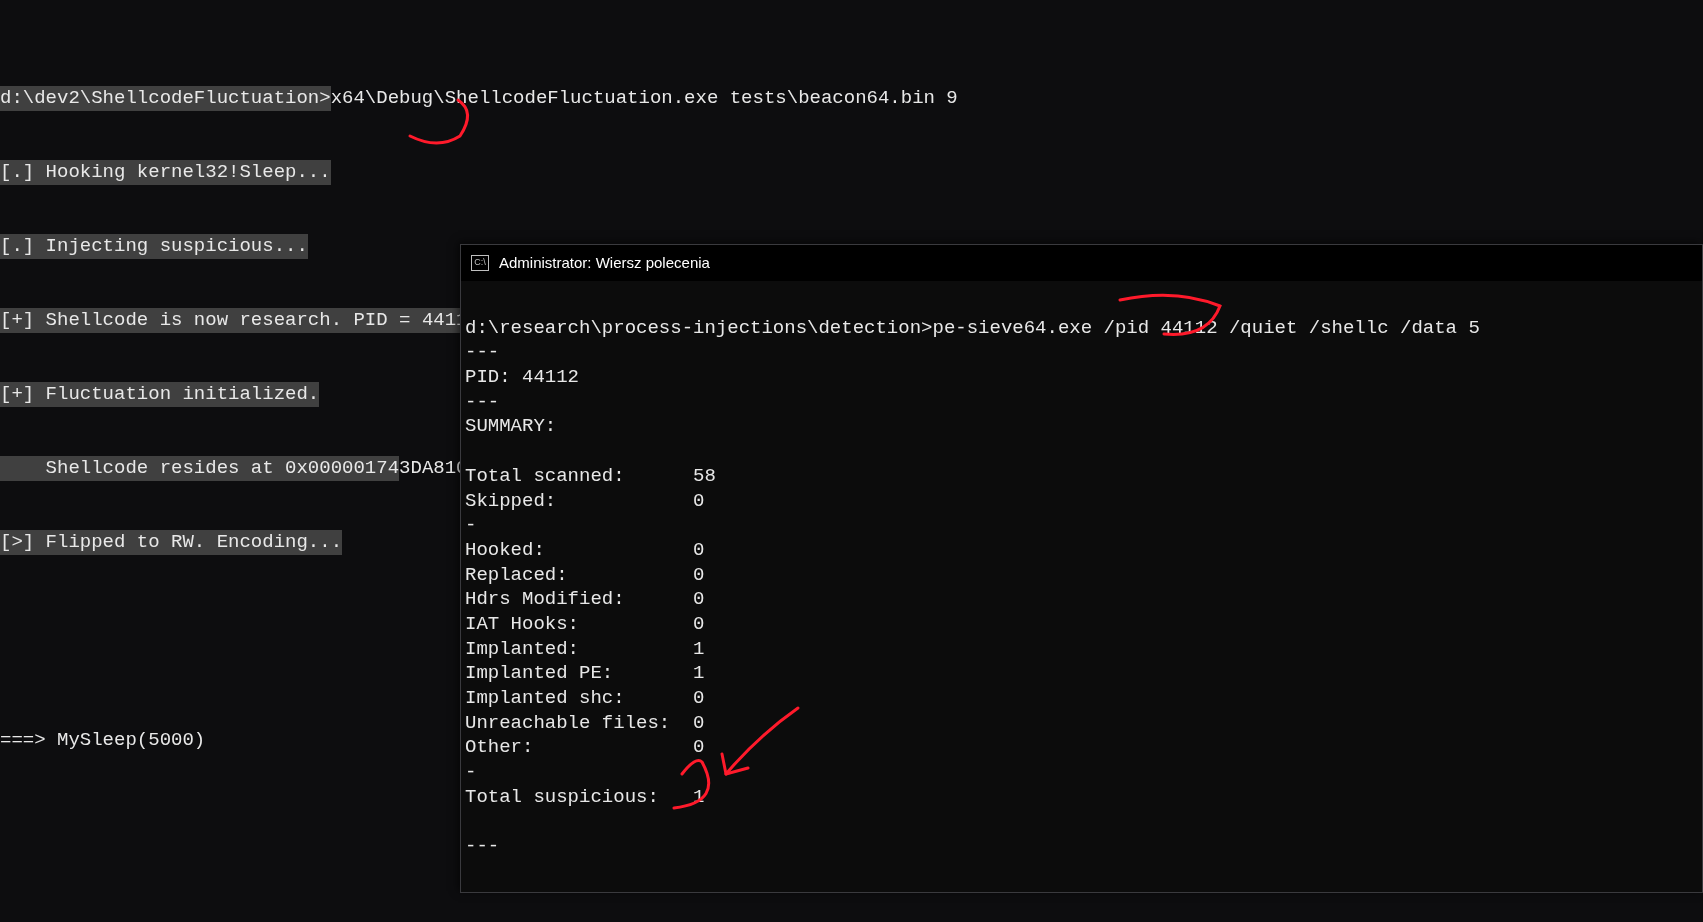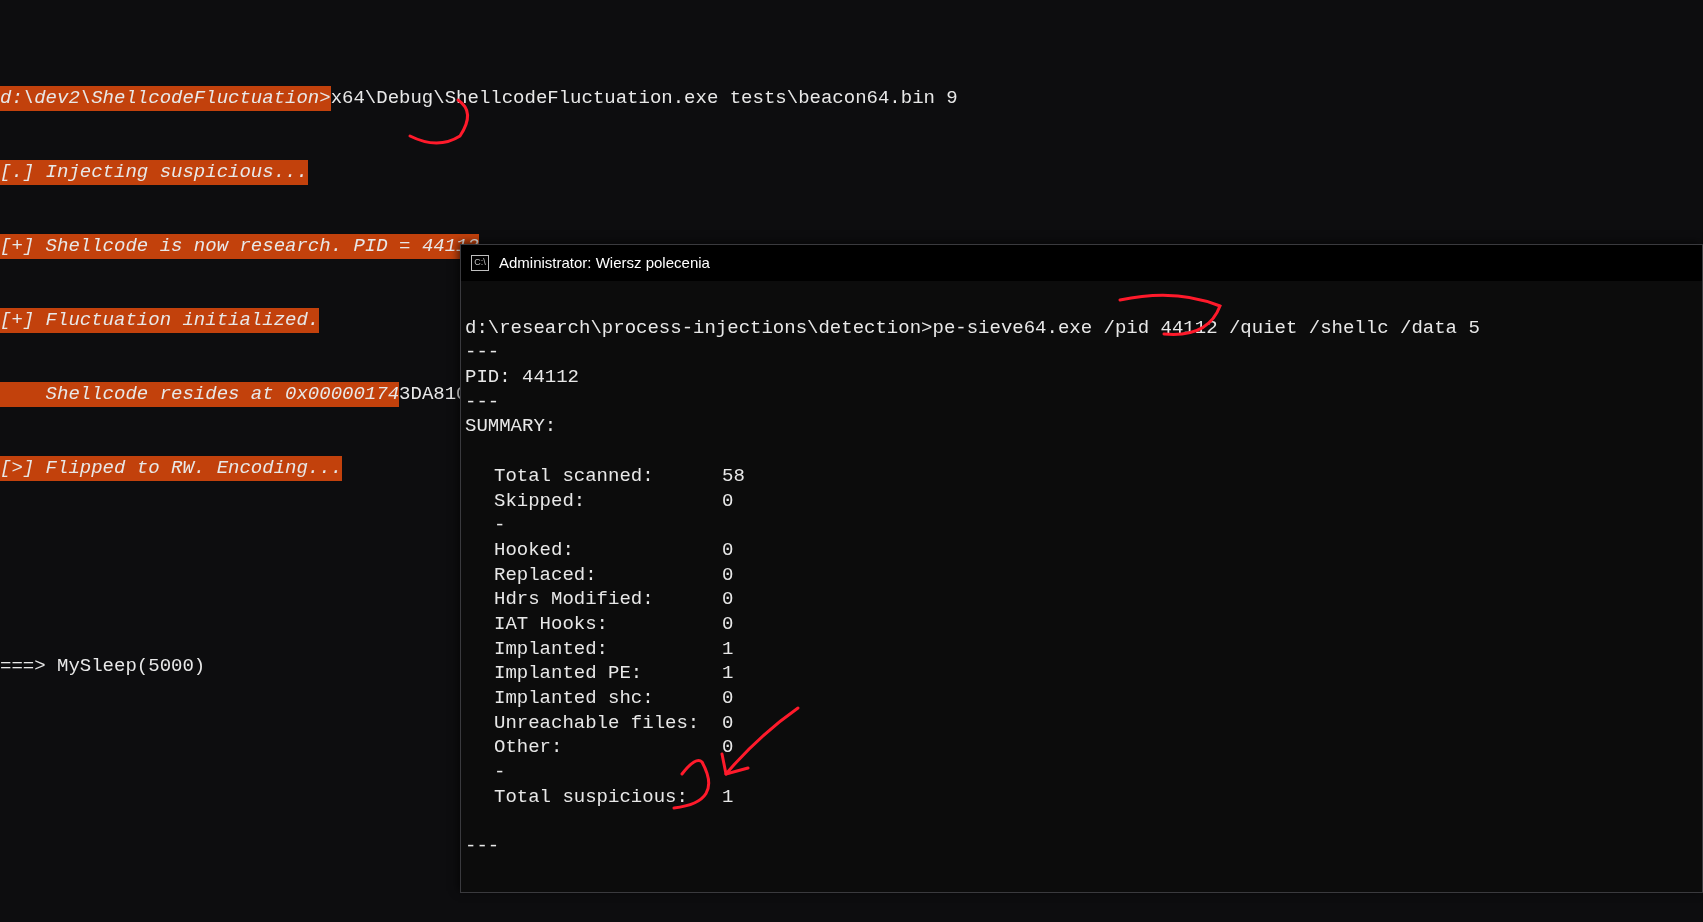--- a/index.html
+++ b/index.html
@@ -15,23 +15,22 @@
       position:relative;
     }
     .term-main {
       position:absolute;
       top:0;left:0;right:0;
       padding:12px 4px 4px 0;
       white-space:pre;
     }
     .line {white-space:pre;}
     .hl-region {
-      background:#c2410c;
+      background:#404040;
       display:inline-block;
-      font-style:italic;
     }
     .child-window {
       position:absolute;
       top:244px;
       left:460px;
       width:1243px;
       background:#0c0c0c;
       border:1px solid #3a3a3e;
       box-shadow:-2px -2px 8px rgba(0,0,0,.6);
     }
@@ -50,30 +49,31 @@
       margin-right:10px;
       display:inline-flex;align-items:center;justify-content:center;
       font-size:9px;color:#bfbfbf;
       background:#000;
     }
     .child-body {
       padding:10px 4px 8px 4px;
       white-space:pre;
       color:#e8e8e8;
     }
-    .sum-row {white-space:pre;margin-left:29px;}
+    .sum-row {white-space:pre;}
     
     svg.anno {position:absolute;pointer-events:none;}
   </style>
 </head>
 <body>
 
 <div class="term-main">
   
   <div class="line"><span class="hl-region">d:\dev2\ShellcodeFluctuation&gt;</span><span>x64\Debug\ShellcodeFluctuation.exe tests\beacon64.bin 9</span></div>
+  <div class="line"><span class="hl-region">[.] Hooking kernel32!Sleep...</span></div>
   <div class="line"><span class="hl-region">[.] Injecting suspicious...</span></div>
   <div class="line"><span class="hl-region"><span>[+] Shellcode is now research. PID = </span><span>44112</span></span></div>
   <div class="line"><span class="hl-region">[+] Fluctuation initialized.</span></div>
   <div class="line"><span class="hl-region">    Shellcode resides at 0x00000174</span><span>3DA81000 and occupies 176128 bytes. XOR32 key: 0x36e363eb</span></div>
   <div class="line"><span class="hl-region">[&gt;] Flipped to RW. Encoding...</span></div>
   <div class="line">&nbsp;</div>
 
   
   <div class="line">===&gt; MySleep(5000)</div>
   <div class="line">&nbsp;</div>

